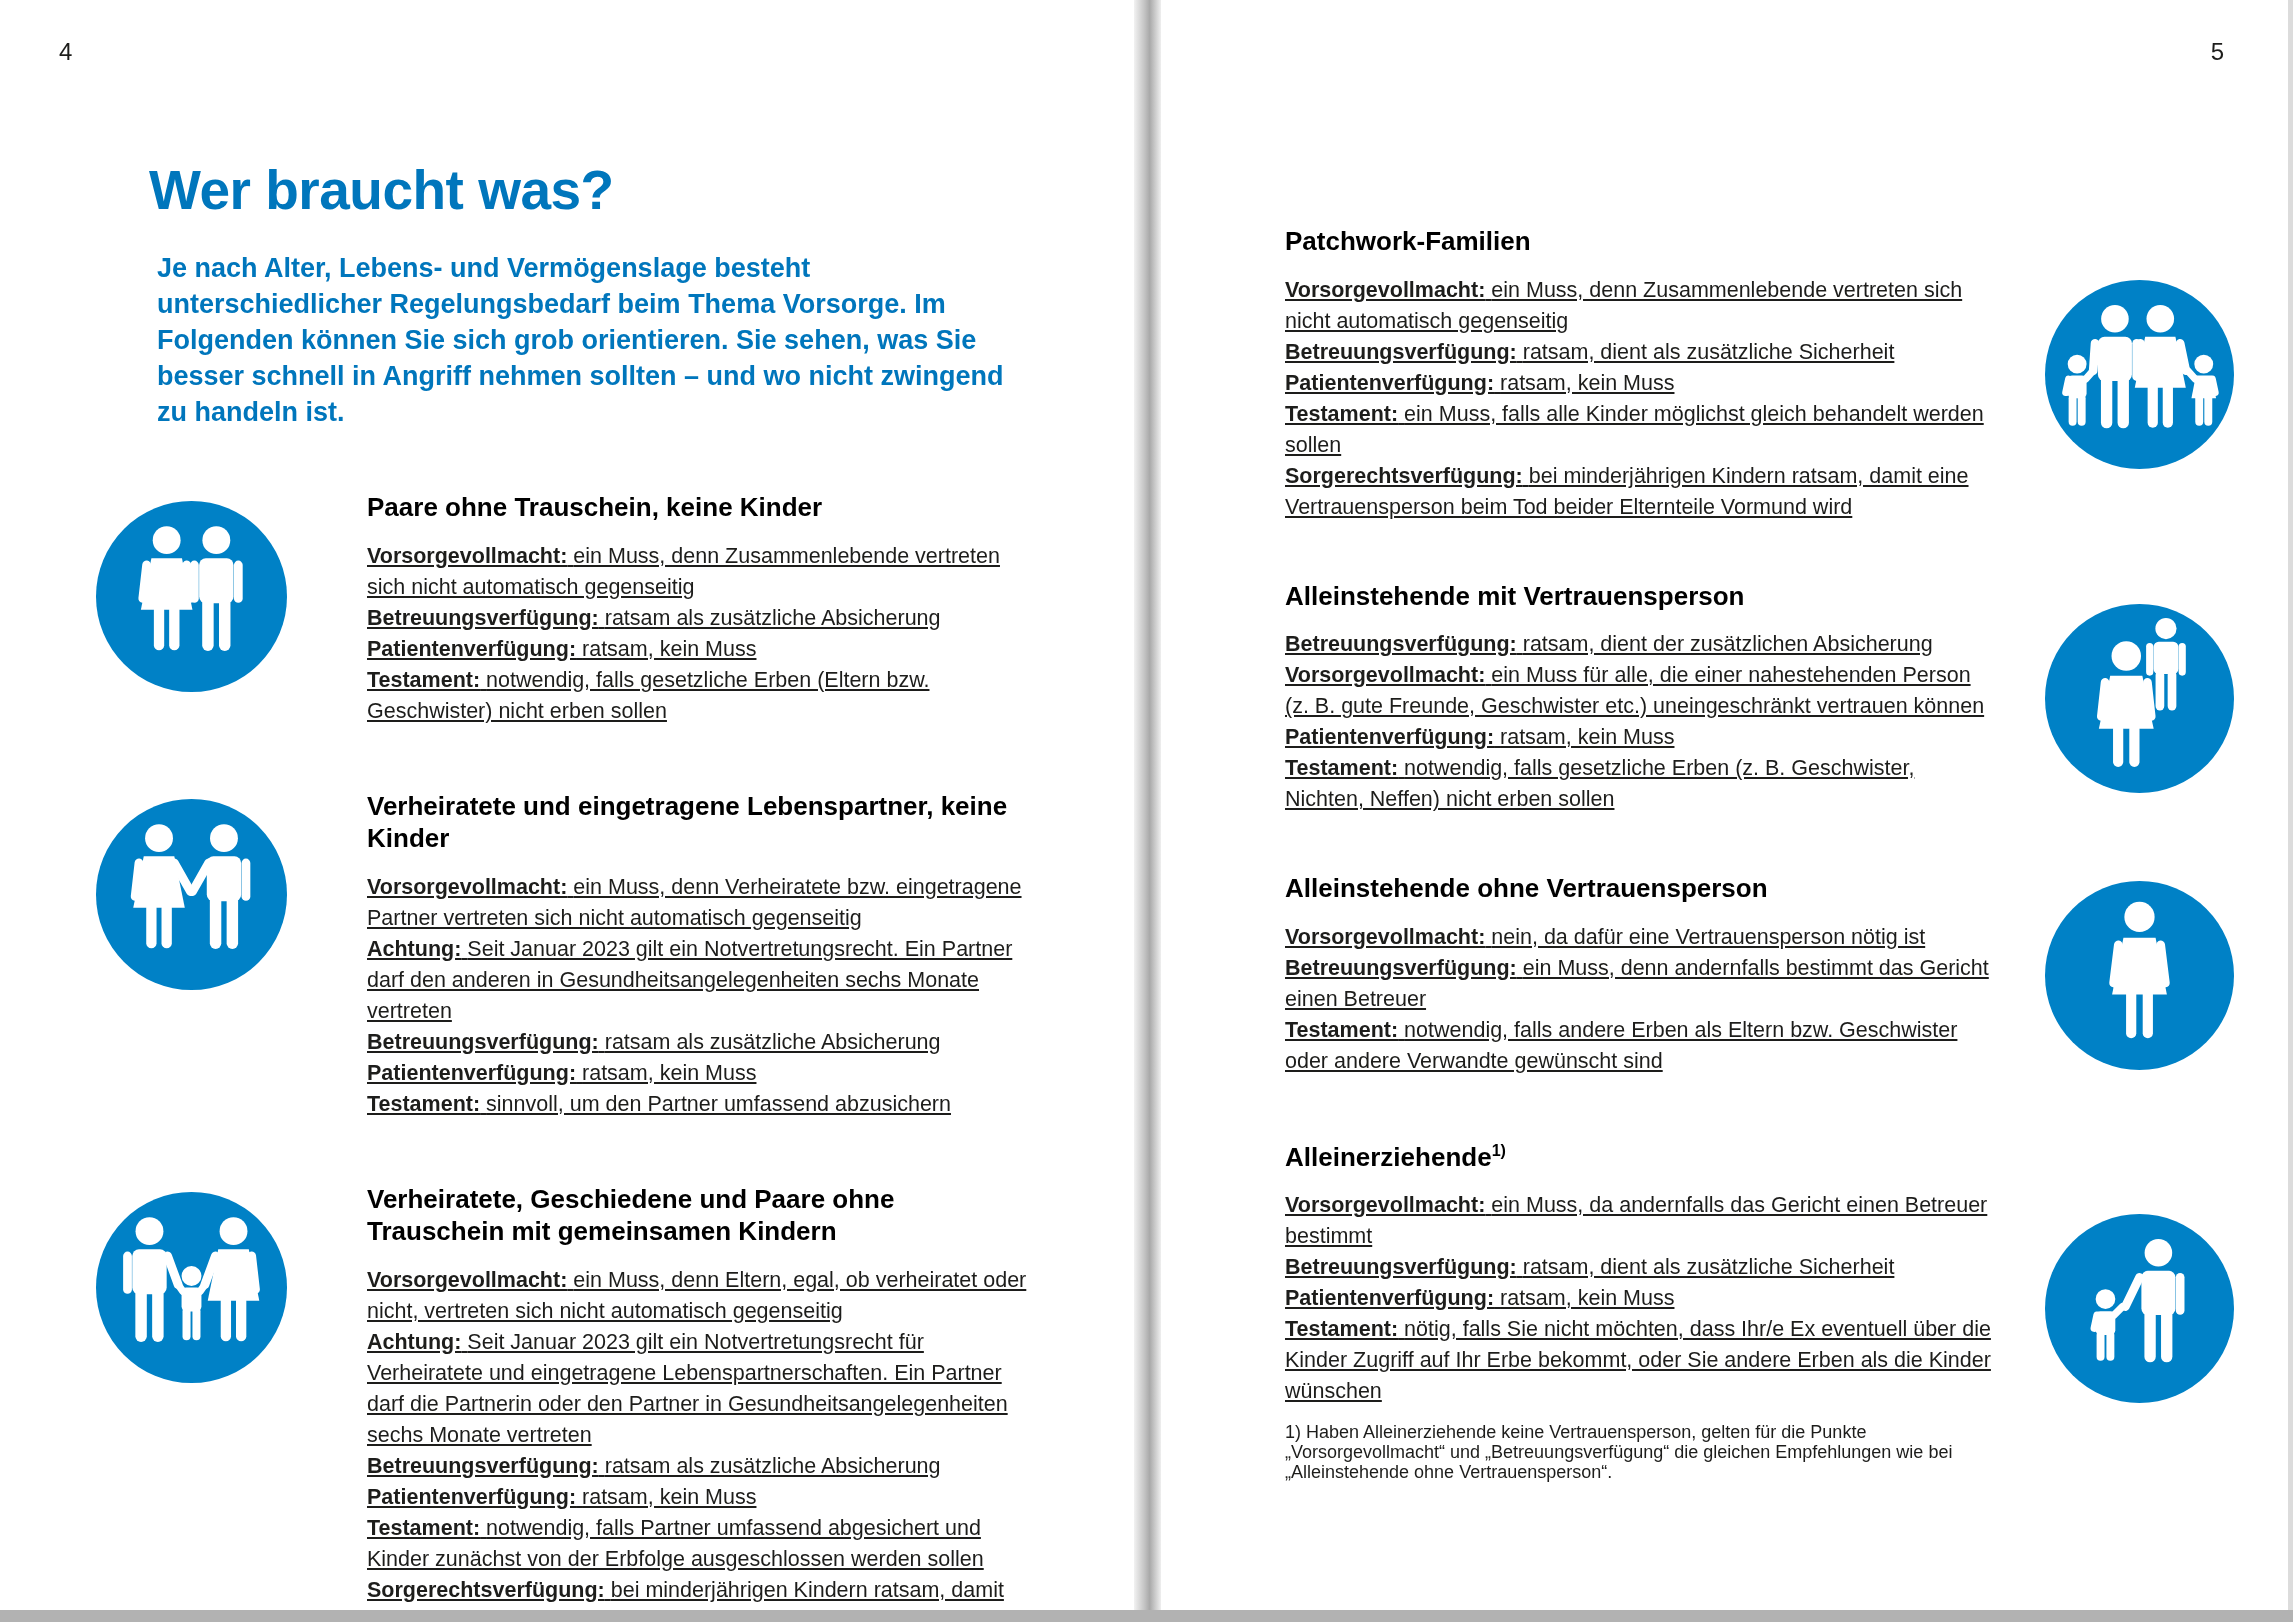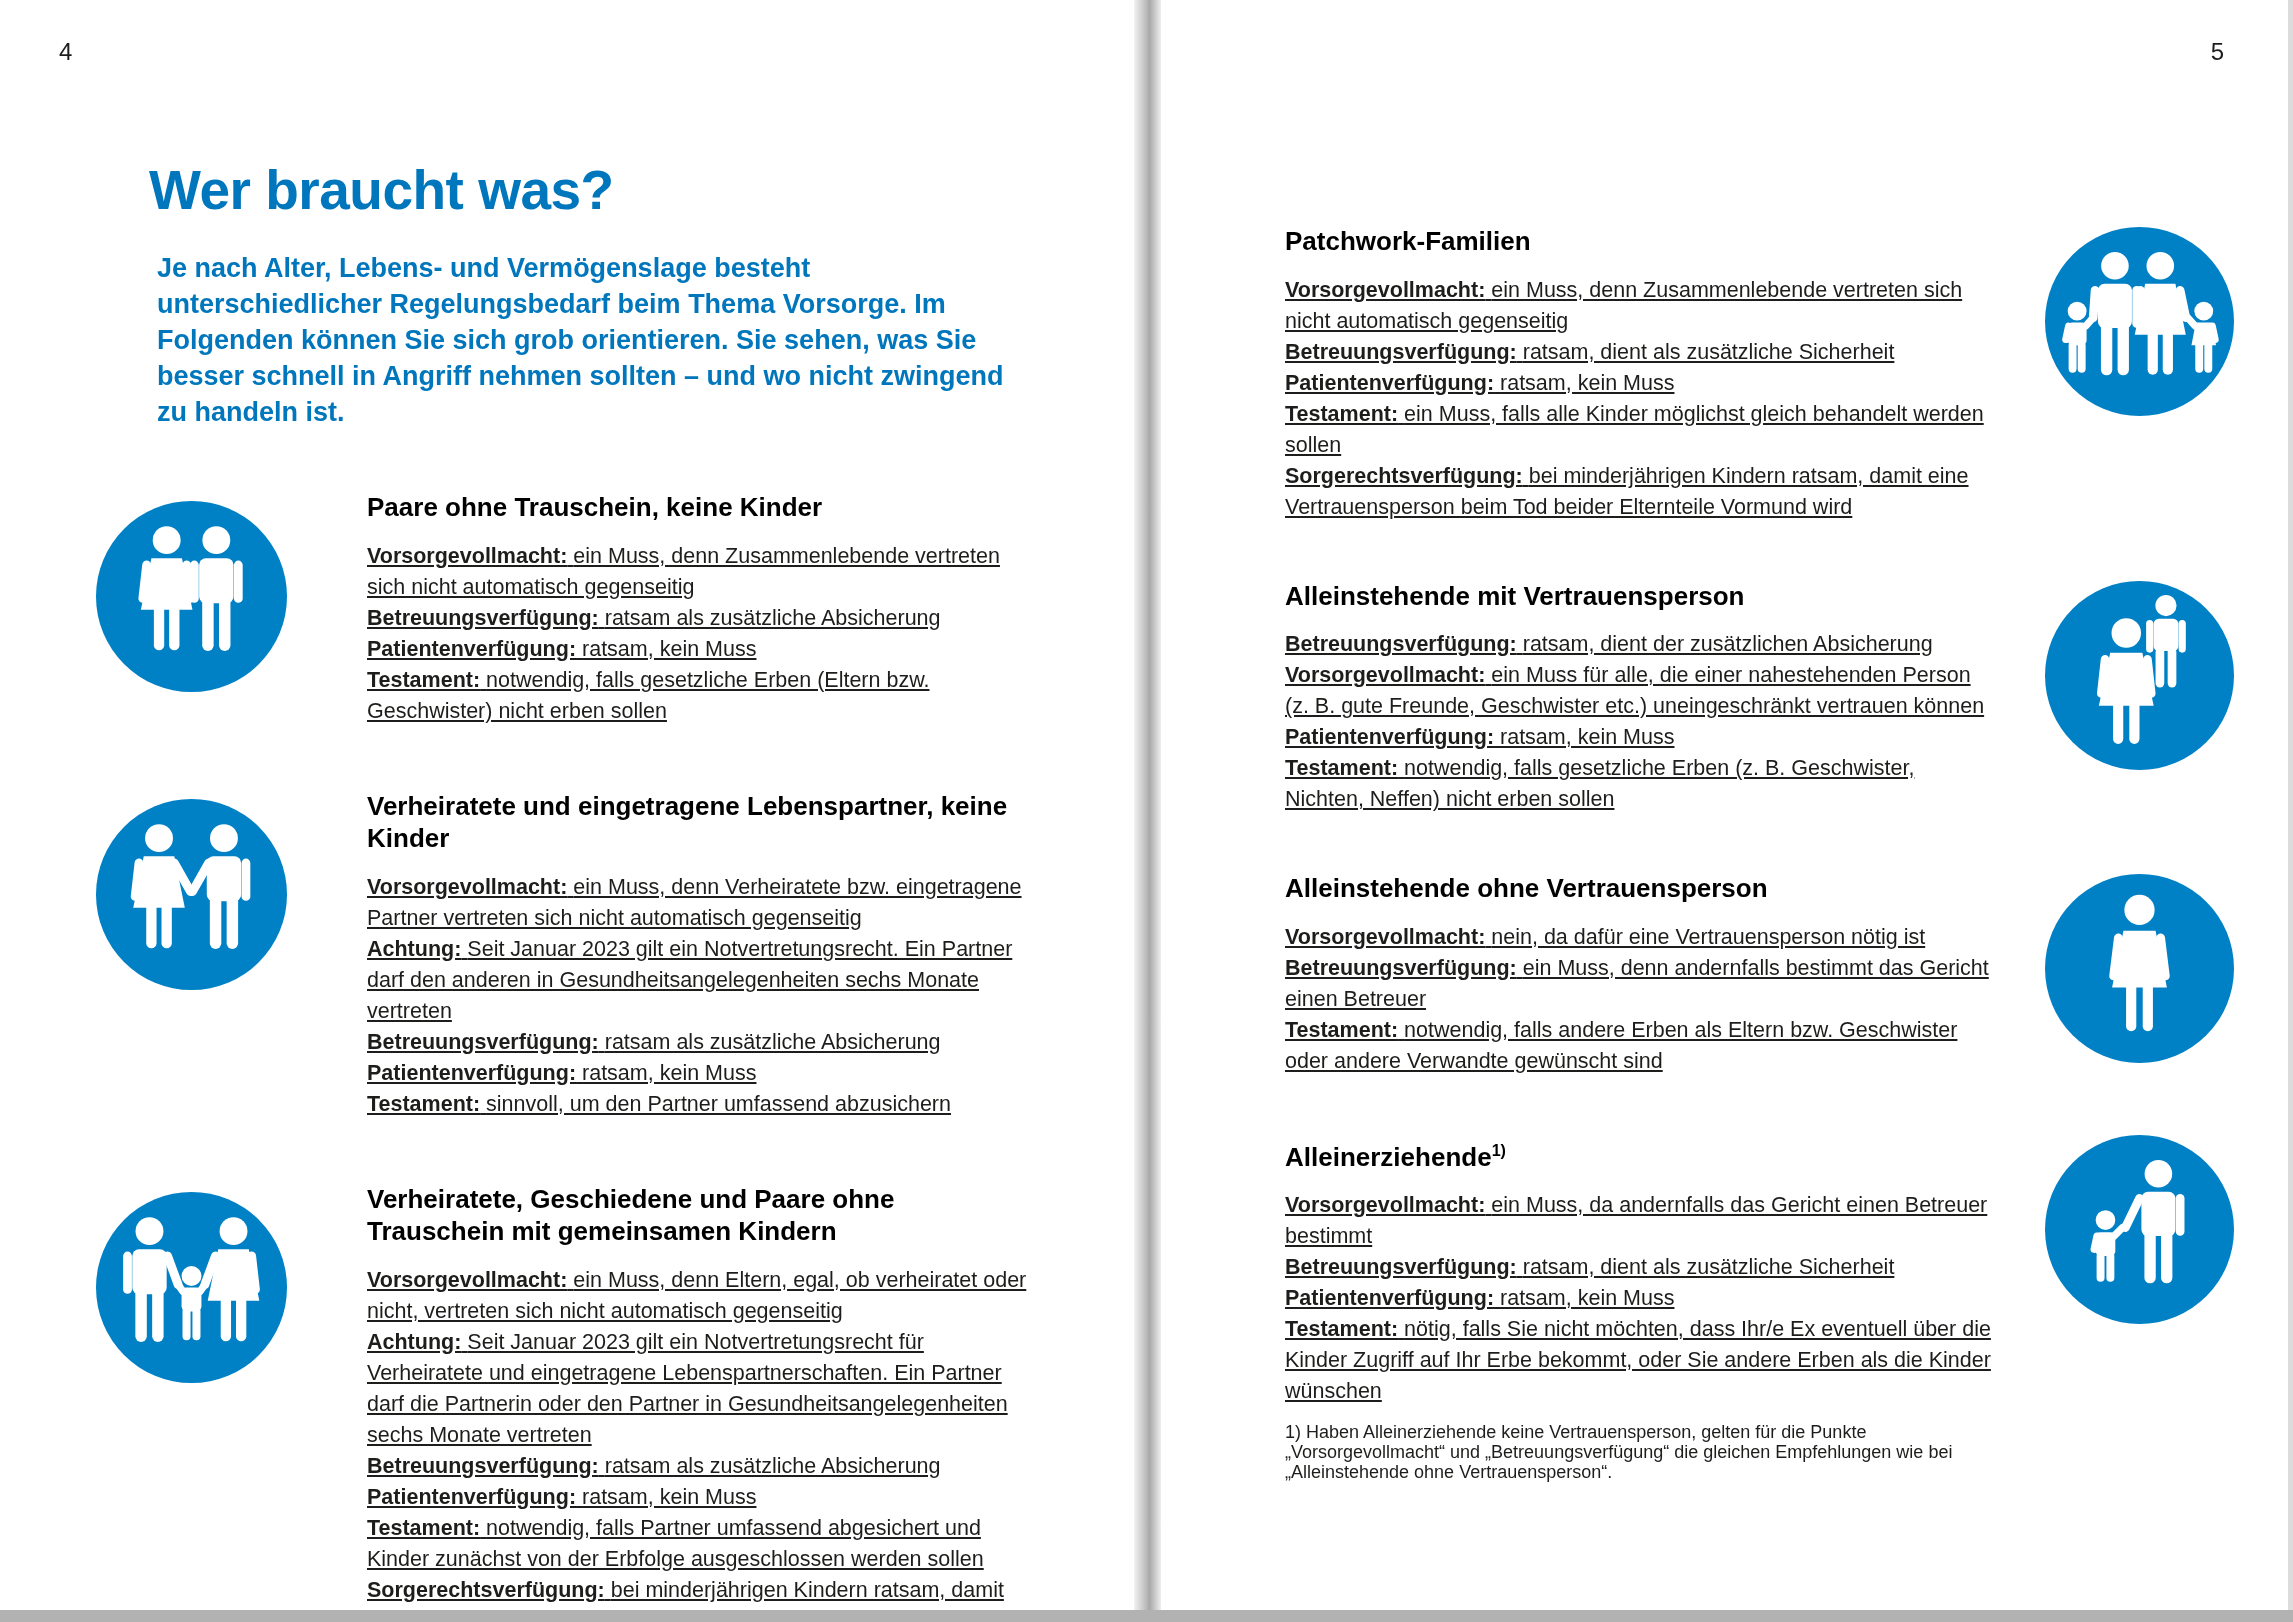--- a/index.html
+++ b/index.html
@@ -25,21 +25,21 @@
 
   .section-l { display:flex; gap:80px; margin-bottom:63px; align-items:flex-start; }
   .section-l .badge { margin-top:9.6px; }
   .sec-text { width:674px; }
   h3 { font-size:26px; line-height:32.5px; margin-bottom:17px; color:#000; font-weight:bold; }
   .item { font-size:21.5px; line-height:31px;text-decoration:underline; }
   .item strong { font-weight:bold; }
   sup { font-size:0.62em; }
 
   .right-content { padding:225px 59px 0 125px; }
-  .section-r { display:flex; justify-content:space-between; margin-bottom:57px; align-items:flex-start;gap:28px; }
+  .section-r { display:flex; justify-content:space-between; margin-bottom:57px; align-items:center;gap:28px; }
   .sec-text-r { width:707px; }
   .footnote { font-size:18px; line-height:20px; width:707px; margin-top:15.3px; color:#1d1d1b; }
 
   svg.badge   { width:191px; height:191px; flex:0 0 auto; }
   svg.badge-r { width:189px; height:189px; flex:0 0 auto; margin-top:1.9px; }
   .badge-bg { fill:var(--icon_blue,#0081c6); }
   .fig { fill:#fff; }
   .arm      { stroke:#fff; stroke-width:4.6; stroke-linecap:round; }
   .arm-thin { stroke:#fff; stroke-width:3.8; stroke-linecap:round; }
   .leg   { stroke:#fff; stroke-width:6;   stroke-linecap:round; }

